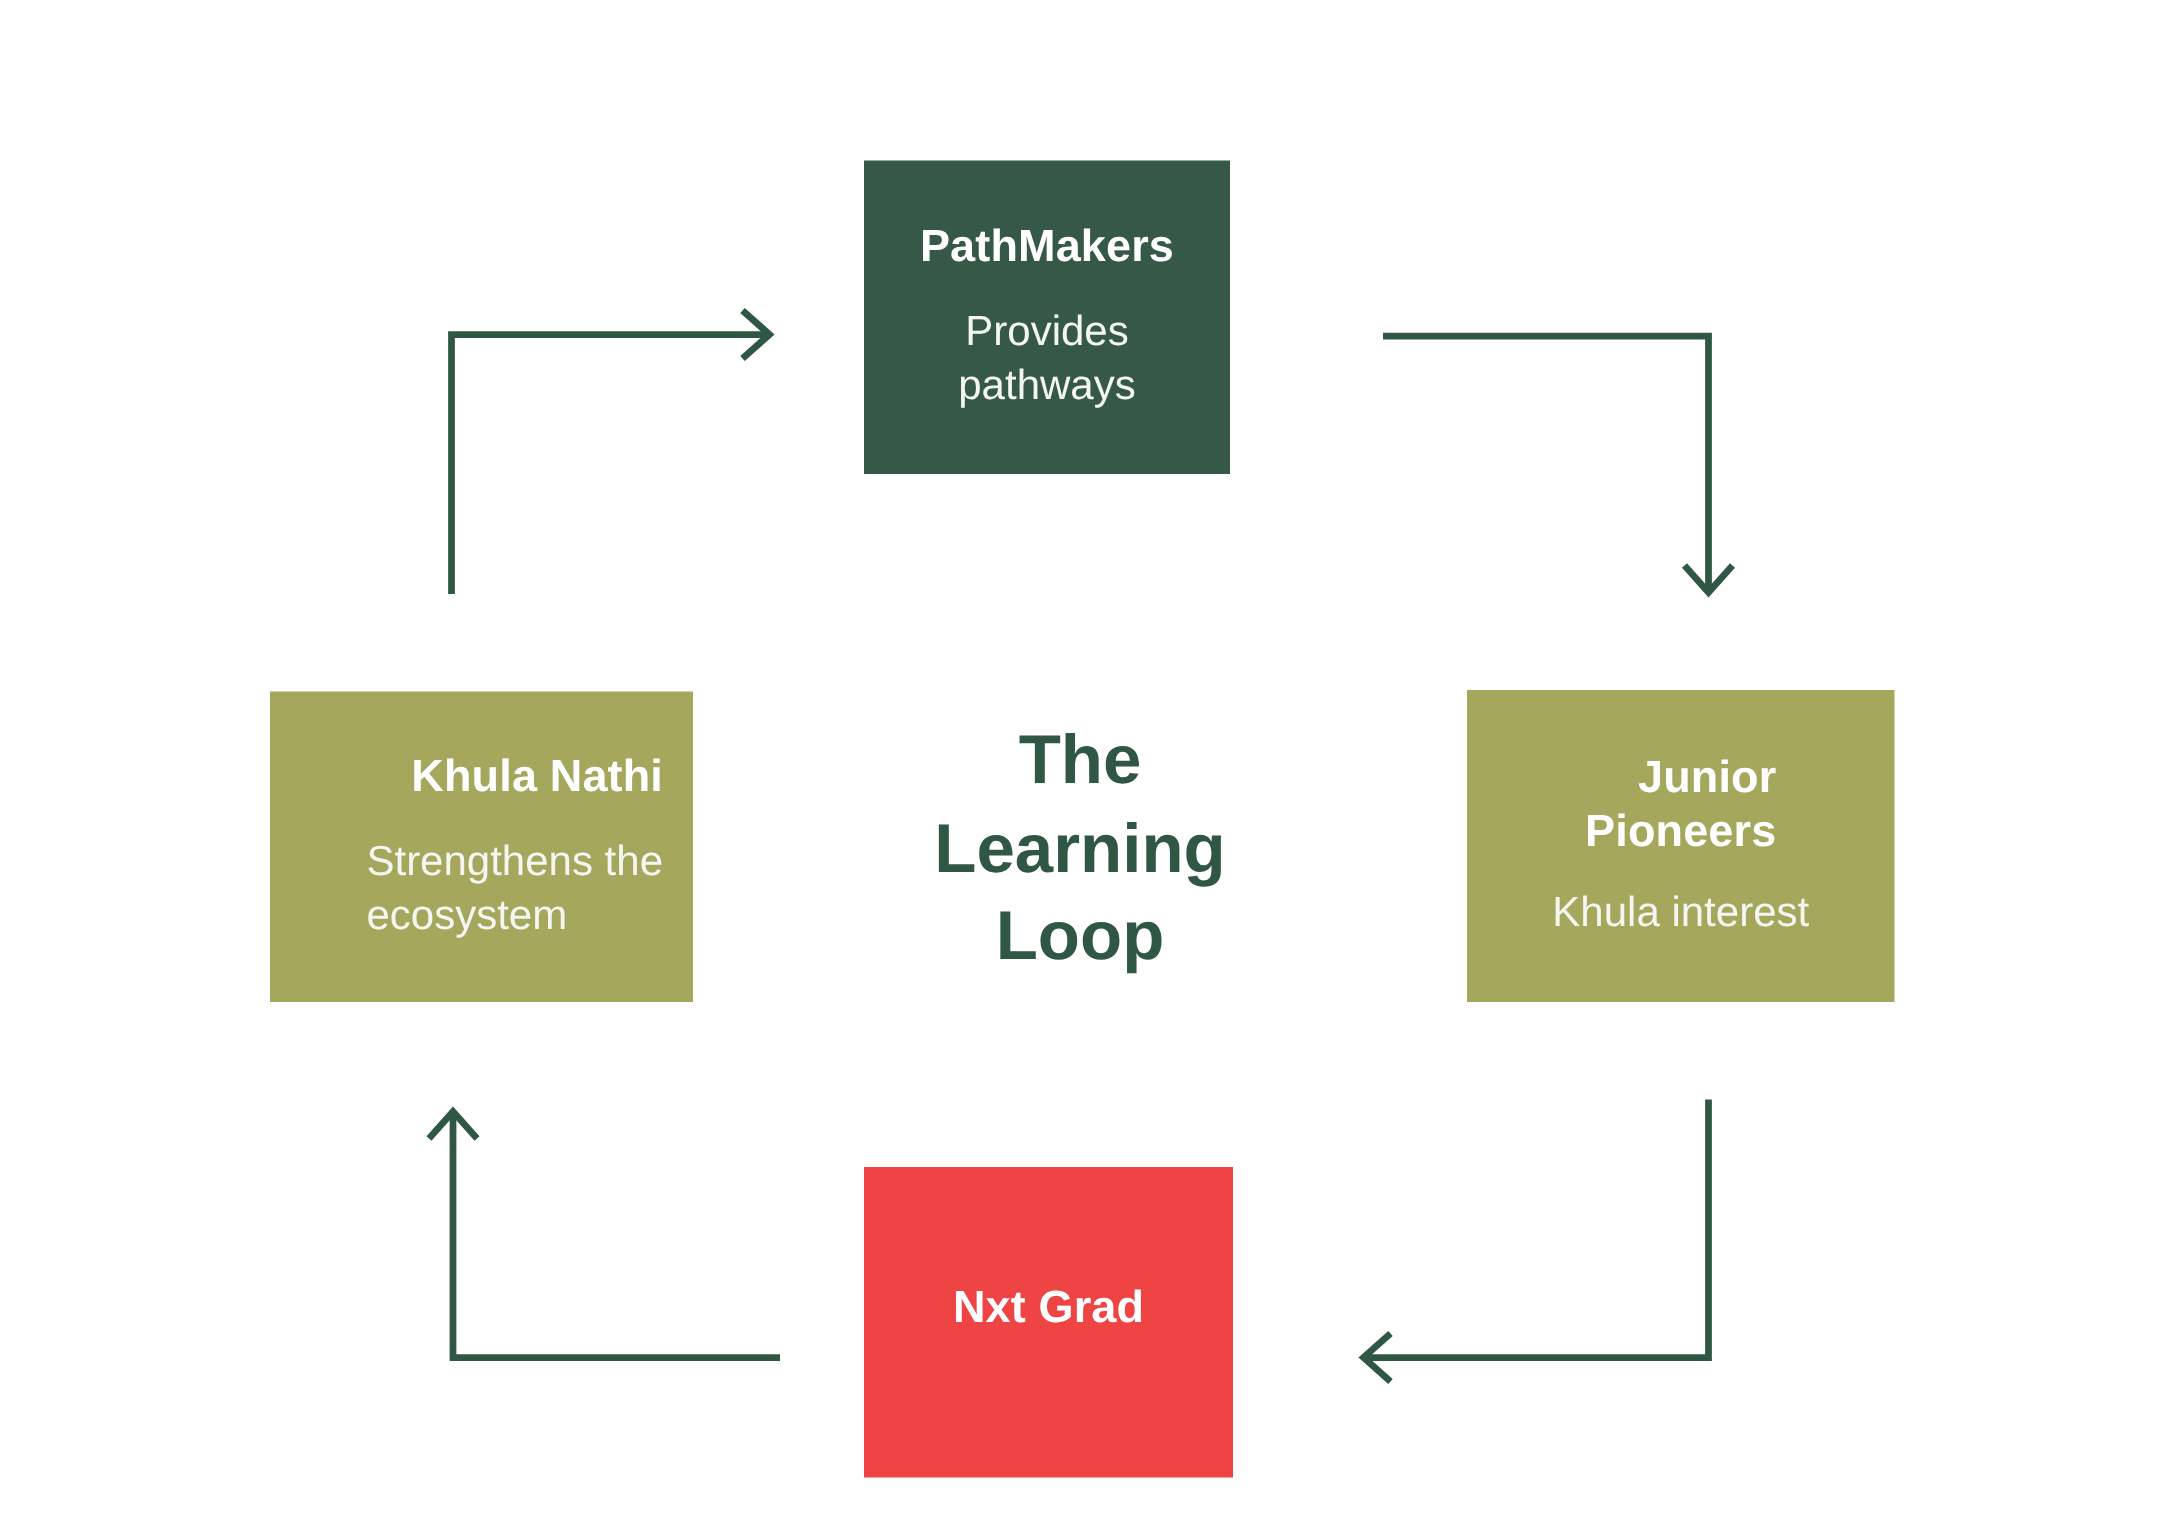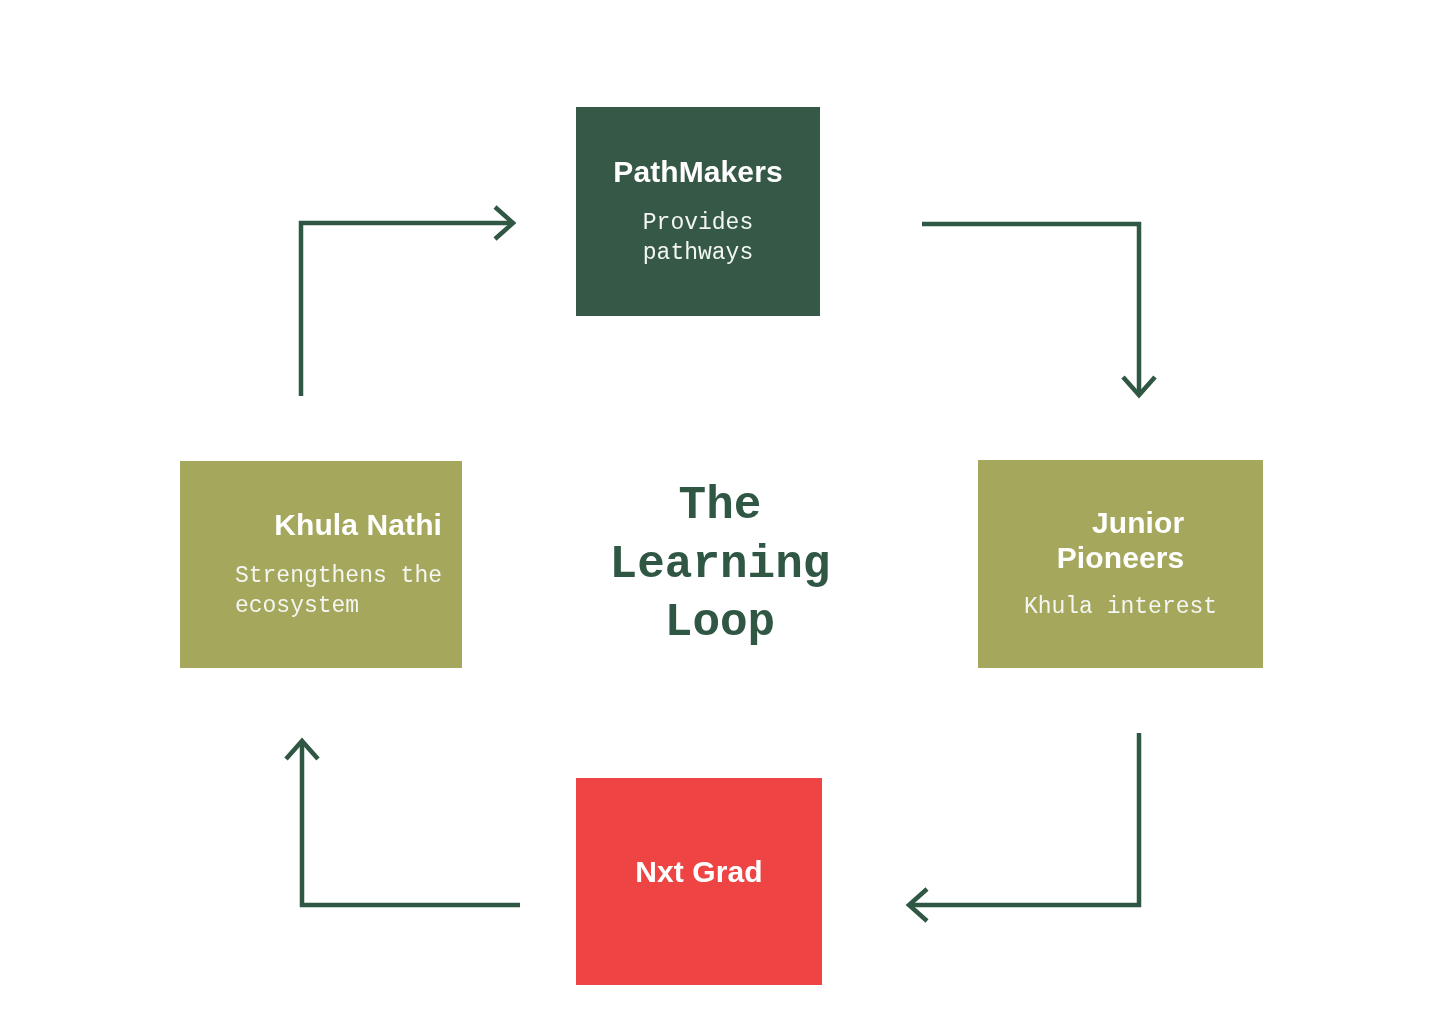--- a/index.html
+++ b/index.html
@@ -37,24 +37,23 @@
     margin: 0;
     font-weight: bold;
     font-size: 30px;
     line-height: 1.18;
     color: #ffffff;
     letter-spacing: 0.1px;
   }
   .node .node-desc {
     margin: 0;
     font-weight: normal;
-    font-size: 23px;
+    font-size: 28px;
     line-height: 1.3;
     color: #f4f6f2;
-    font-family: Liberation Mono, monospace;
   }
   .node.center-aligned {
     align-items: center;
     text-align: center;
   }
   .node.left-aligned {
     align-items: flex-end;
     text-align: left;
     padding-left: 42px;
     padding-right: 20px;
@@ -94,21 +93,20 @@
     height: 190px;
     display: flex;
     align-items: center;
     justify-content: center;
     text-align: center;
     font-weight: bold;
     font-size: 46px;
     line-height: 1.28;
     color: #2f5744;
     white-space: pre-line;
-    font-family: Liberation Mono, monospace;
   }
 </style>
 </head>
 <body>
 
 <div id="canvas">
 
   <svg class="arrows-layer" viewBox="0 0 1440 1024" width="1440" height="1024" xmlns="http://www.w3.org/2000/svg">
     <g fill="none" stroke="#2f5744" stroke-width="4.5" stroke-linecap="butt" stroke-linejoin="miter">
 

